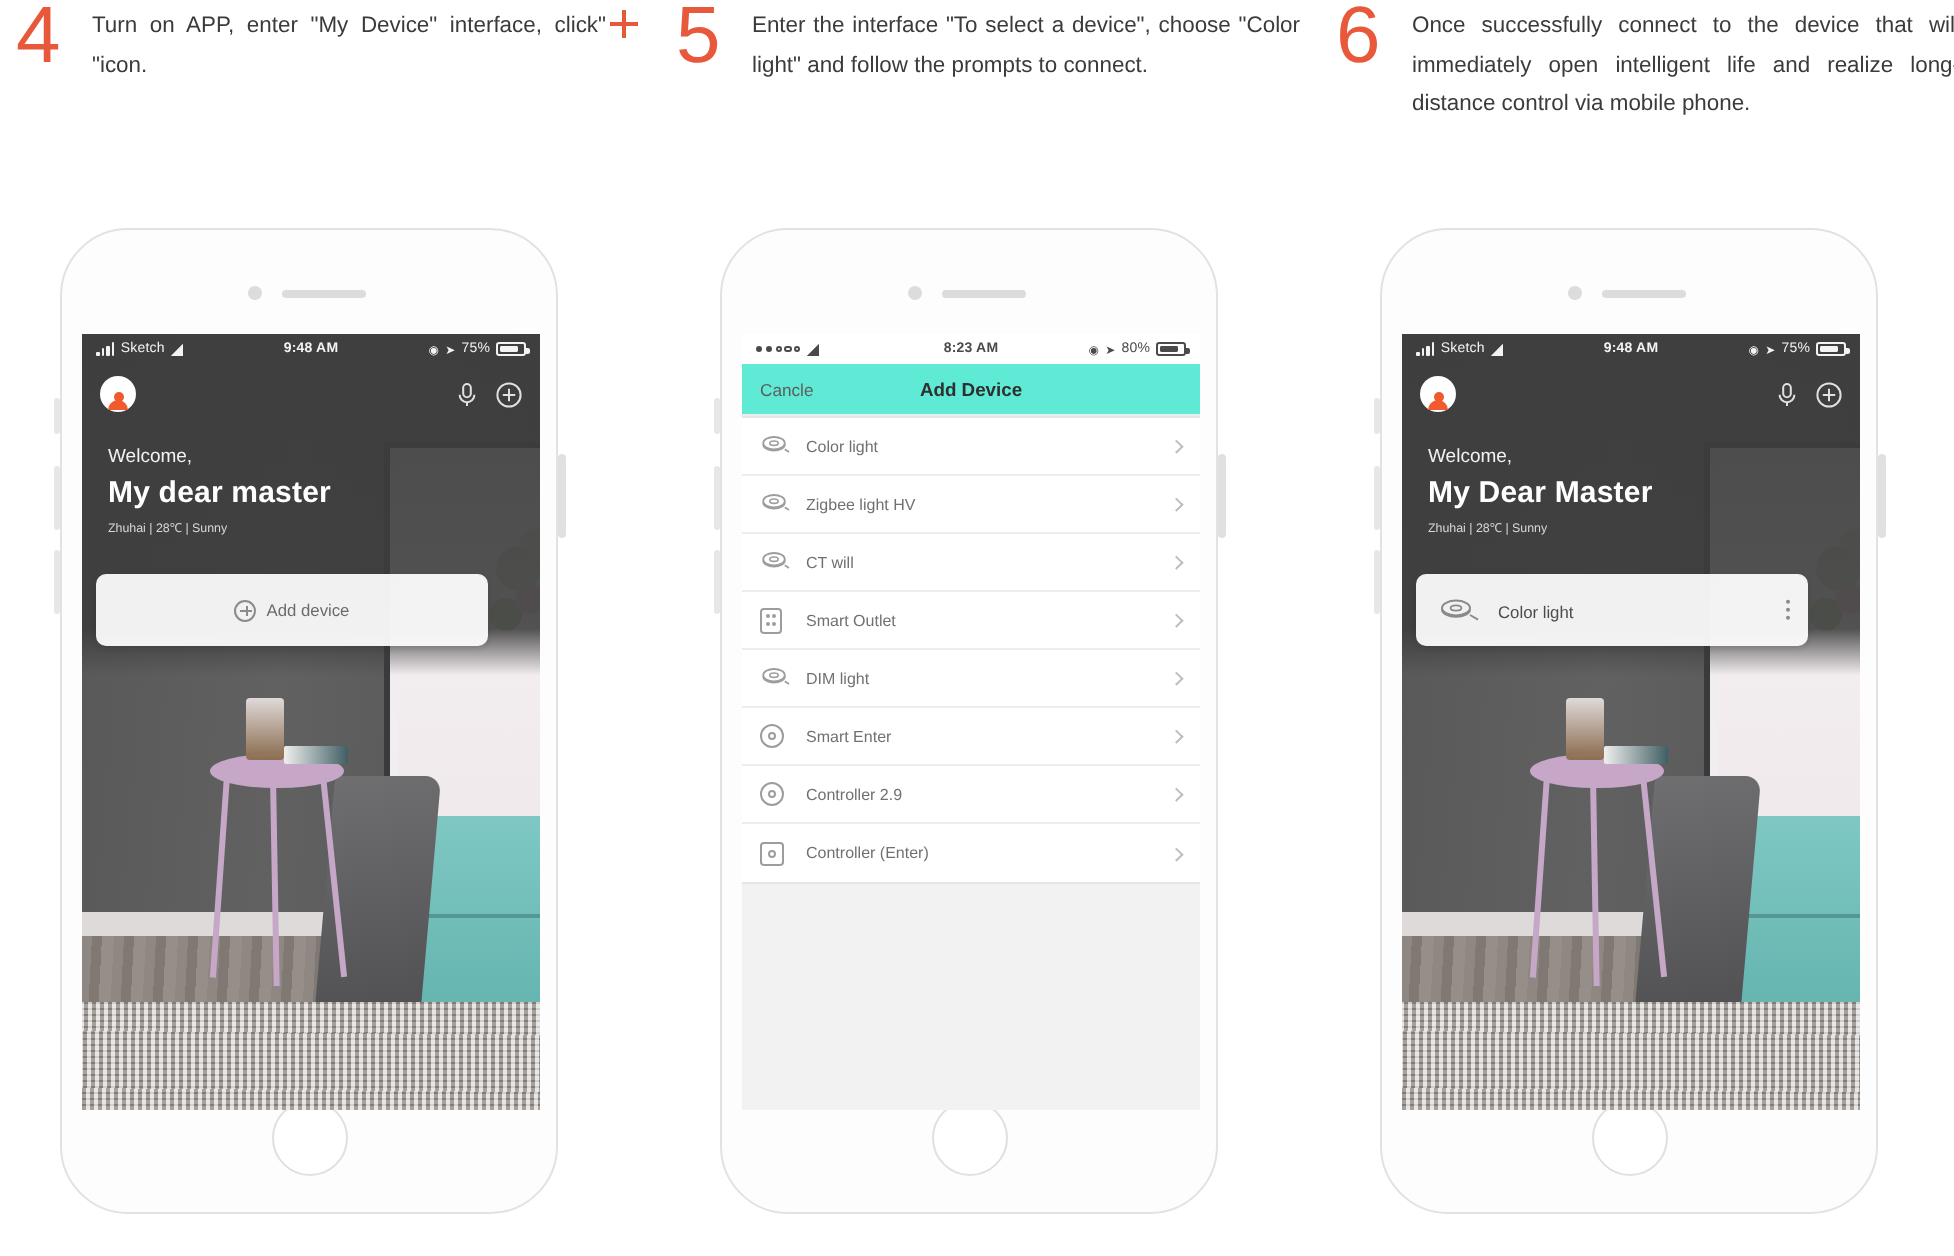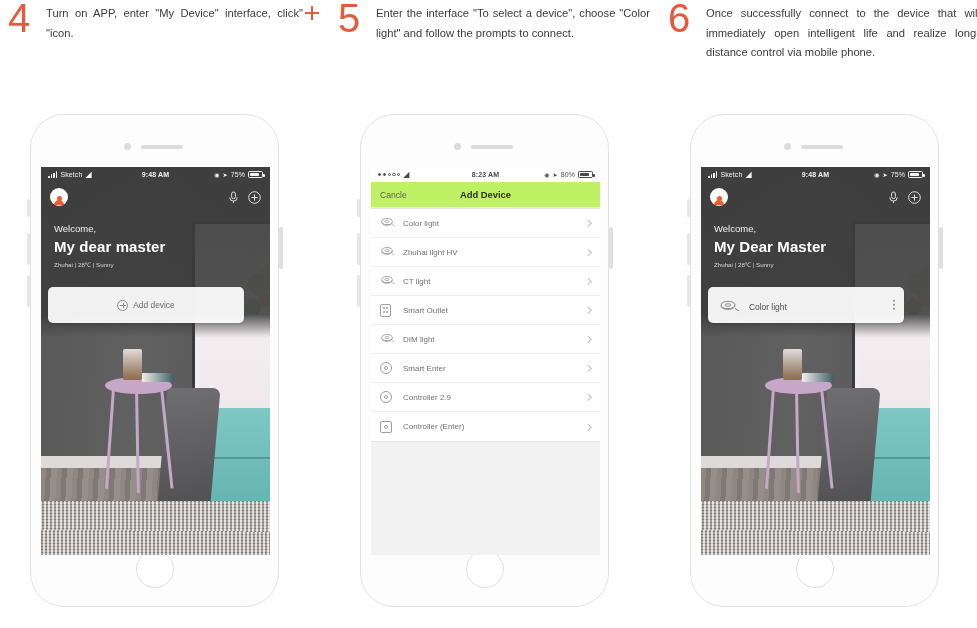--- a/index.html
+++ b/index.html
@@ -221,21 +221,21 @@
   .dev-more {
     position: absolute; right: 9px; top: 50%; transform: translateY(-50%);
     display: flex; flex-direction: column; gap: 2.2px; align-items: center;
   }
   .dev-more i { width: 2px; height: 2px; border-radius: 50%; background: #8a8a8a; display: block; }
 
   
   .light-screen { position: absolute; inset: 0; background: #f2f2f2; }
   .navbar {
     position: absolute; left: 0; right: 0; top: 15px; height: 26px;
-    background: #bef264; display: flex; align-items: center; padding: 0 9px;
+    background: #5eead4; display: flex; align-items: center; padding: 0 9px;
     border-bottom: .6px solid #ededed;
   }
   .nav-cancel { font-size: 8.6px; color: #5e5e5e; }
   .nav-title {
     position: absolute; left: 0; right: 0; text-align: center;
     font-size: 9.4px; font-weight: 700; color: #2f2f2f; pointer-events: none;
   }
   .dev-list { position: absolute; left: 0; right: 0; top: 41px; background: #fff;
     border-top: .6px solid #e6e6e6; border-bottom: .6px solid #e6e6e6; }
   .dev-row {
@@ -428,34 +428,34 @@
 
             <div class="dev-row">
               <span class="ricon">
                 <svg width="15" height="12" viewBox="0 0 15 12">
                     <ellipse cx="7" cy="4.6" rx="5.4" ry="3.1" fill="none" stroke="#9d9d9d" stroke-width=".9"></ellipse>
                     <ellipse cx="7" cy="4.6" rx="2.1" ry="1.1" fill="none" stroke="#9d9d9d" stroke-width=".8"></ellipse>
                     <path d="M1.6 5.2c0 1.7 2.4 3.1 5.4 3.1s5.4-1.4 5.4-3.1" fill="none" stroke="#9d9d9d" stroke-width=".9"></path>
                     <path d="M12.4 7.6l2.1 1.4" stroke="#9d9d9d" stroke-width=".9"></path>
                   </svg>
               </span>
-              <span class="rlabel">Zhuhai light HV</span>
+              <span class="rlabel">Zigbee light HV</span>
               <span class="chev"></span>
             </div>
 
             <div class="dev-row">
               <span class="ricon">
                 <svg width="15" height="12" viewBox="0 0 15 12">
                     <ellipse cx="7" cy="4.6" rx="5.4" ry="3.1" fill="none" stroke="#9d9d9d" stroke-width=".9"></ellipse>
                     <ellipse cx="7" cy="4.6" rx="2.1" ry="1.1" fill="none" stroke="#9d9d9d" stroke-width=".8"></ellipse>
                     <path d="M1.6 5.2c0 1.7 2.4 3.1 5.4 3.1s5.4-1.4 5.4-3.1" fill="none" stroke="#9d9d9d" stroke-width=".9"></path>
                     <path d="M12.4 7.6l2.1 1.4" stroke="#9d9d9d" stroke-width=".9"></path>
                   </svg>
               </span>
-              <span class="rlabel">CT light</span>
+              <span class="rlabel">CT will</span>
               <span class="chev"></span>
             </div>
 
             <div class="dev-row">
               <span class="ricon">
                 <span class="sq-icon">
                     <span class="dots2">
                       <i></i>
                       <i></i>
                       <i></i>

